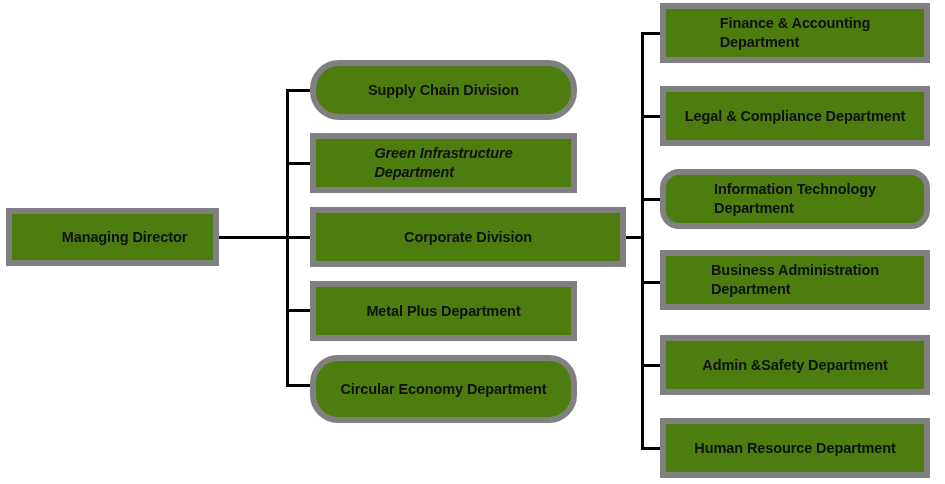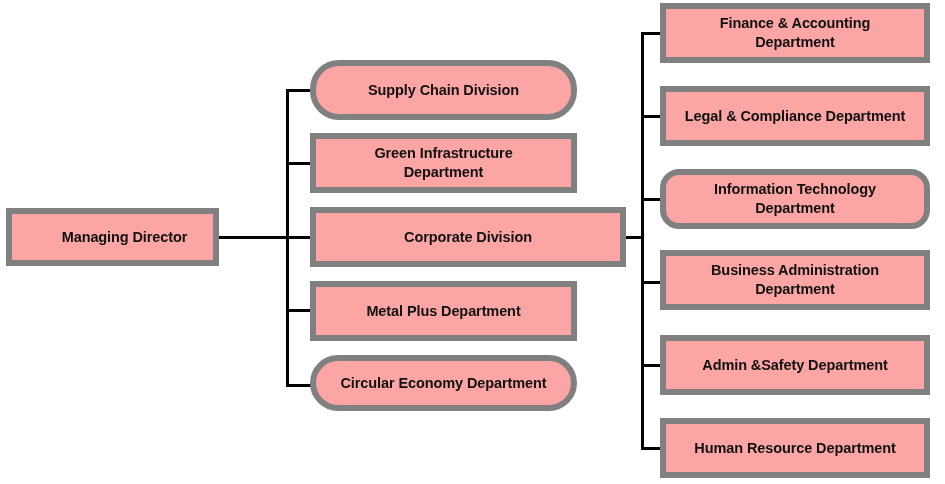--- a/index.html
+++ b/index.html
@@ -14,26 +14,26 @@
   #chart-canvas {
     position: relative;
     width: 945px;
     height: 484px;
     background: #ffffff;
     overflow: hidden;
   }
   .node-box {
     position: absolute;
     box-sizing: border-box;
-    background: #fca5a5;
+    background: #4d7c0f;
     border: 6px solid #808080;
     display: flex;
     align-items: center;
     justify-content: center;
-    text-align: center;
+    text-align: left;
     z-index: 3;
   }
   .node-label {
     font-family: "Liberation Sans", sans-serif;
     font-weight: bold;
     font-size: 14.5px;
     line-height: 1.28;
     color: #111111;
     letter-spacing: -0.1px;
     padding: 0 7px;
@@ -78,34 +78,34 @@
   <div class="connector conn-h" style="left:641px; top:447px; width:22px;"></div>
 
   <div class="node-box node-root" style="left:6px; top:208px; width:213px; height:58px;">
     <span class="node-label">Managing Director</span>
   </div>
 
   <div class="node-box" style="left:310px; top:60px; width:267px; height:60px;border-radius:29px;">
     <span class="node-label">Supply Chain Division</span>
   </div>
 
-  <div class="node-box" style="left:310px; top:133px; width:267px; height:60px;">
+  <div class="node-box" style="left:310px; top:133px; width:267px; height:60px;font-style:italic;">
     <span class="node-label">Green Infrastructure
 Department</span>
   </div>
 
   <div class="node-box" style="left:310px; top:207px; width:316px; height:60px;">
     <span class="node-label">Corporate Division</span>
   </div>
 
   <div class="node-box" style="left:310px; top:281px; width:267px; height:60px;">
     <span class="node-label">Metal Plus Department</span>
   </div>
 
-  <div class="node-box" style="left:310px; top:355px; width:267px; height:56px;border-radius:28px;">
+  <div class="node-box" style="left:310px; top:355px; width:267px; height:68px;border-radius:28px;">
     <span class="node-label">Circular Economy Department</span>
   </div>
 
   <div class="node-box" style="left:660px; top:3px; width:270px; height:60px;">
     <span class="node-label">Finance &amp; Accounting
 Department</span>
   </div>
 
   <div class="node-box" style="left:660px; top:86px; width:270px; height:60px;">
     <span class="node-label">Legal &amp; Compliance Department</span>

